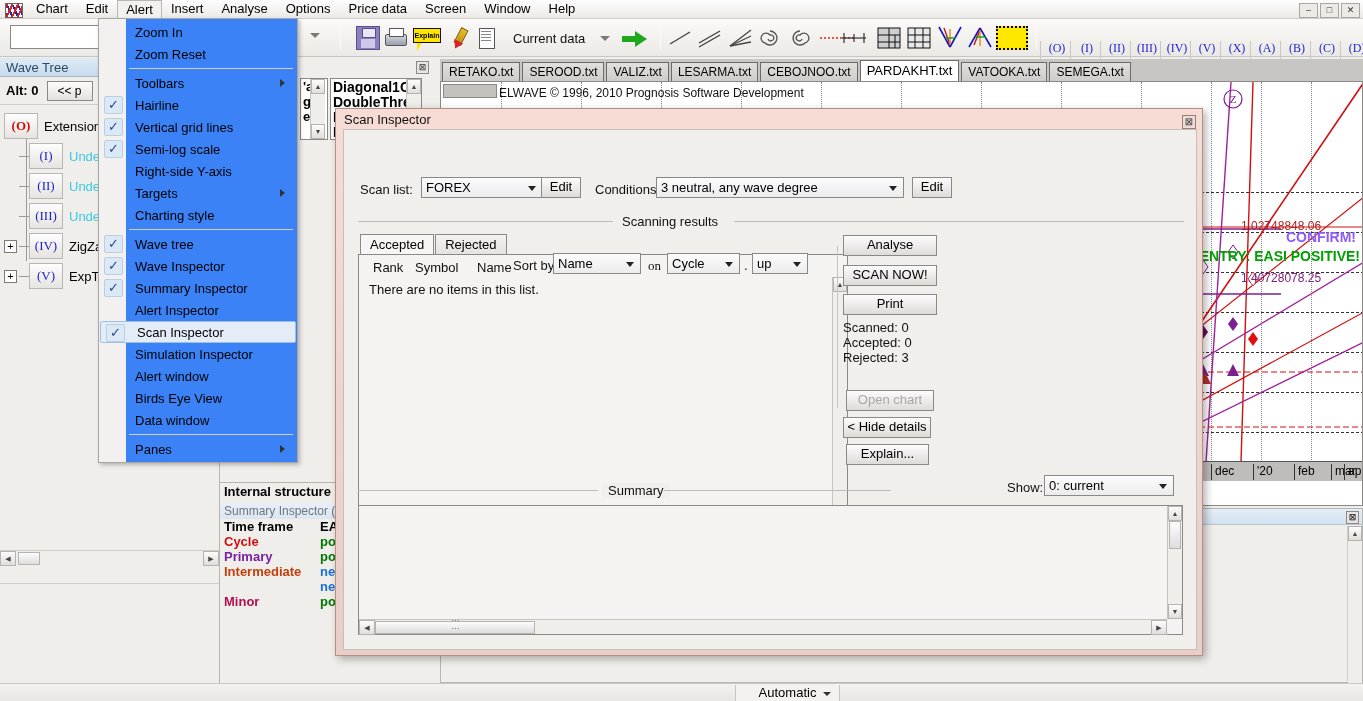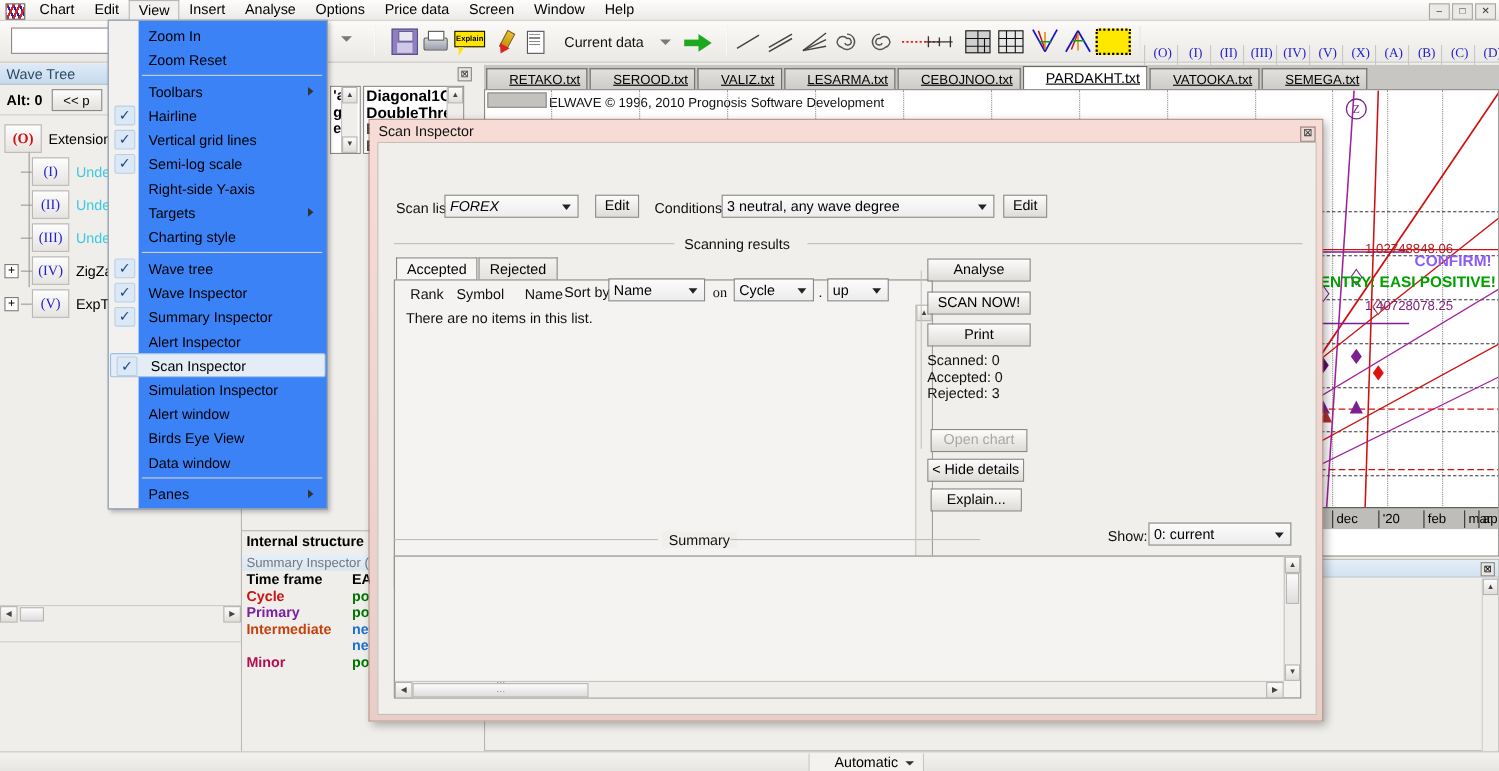--- a/index.html
+++ b/index.html
@@ -260,22 +260,22 @@
 
   
   .tabbar {
     position: absolute; left: 440px; top: 59px; width: 923px; height: 22px;
     background: #c8c6c2; display: flex; align-items: flex-end; padding-left: 2px;
   }
   .tab {
     border: 1px solid #6d6b68; border-bottom: none;
     background: linear-gradient(#e2e0dc,#cecccA);
     font-family: "Liberation Sans", sans-serif;
-    font-size: 12px; color: #000; padding: 2px 6px 3px 20px; margin-right: 2px;
-    height: 19px; line-height: 14px; white-space: nowrap; text-decoration: underline;
+    font-size: 12px; color: #000; padding: 2px 6px 3px 6px; margin-right: 2px;
+    height: 19px; line-height: 14px; white-space: nowrap;
   }
   .tab.active {
     background: #fff; height: 21px; font-size: 13px; padding-top: 3px;
   }
   .chartwrap {
     position: absolute; left: 440px; top: 81px; width: 923px; height: 425px;
     background: #fff; border: 1px solid #8b8986; overflow: hidden;
   }
   .chart-caption {
     position: absolute; left: 58px; top: 4px; font-size: 12px; color: #111;
@@ -486,21 +486,21 @@
 </style>
 </head>
 <body>
 
 <div id="root">
 
   <div class="menubar">
     <div class="app-icon"></div>
     <div class="menu-item">Chart</div>
     <div class="menu-item">Edit</div>
-    <div class="menu-item active">View</div>
+    <div class="menu-item active">Alert</div>
     <div class="menu-item">Insert</div>
     <div class="menu-item">Analyse</div>
     <div class="menu-item">Options</div>
     <div class="menu-item">Price data</div>
     <div class="menu-item">Screen</div>
     <div class="menu-item">Window</div>
     <div class="menu-item">Help</div>
     <div class="win-btns">
       <div class="win-btn">–</div>
       <div class="win-btn">□</div>
@@ -904,21 +904,21 @@
       </div>
   </div>
 
   <div class="dialog">
     <div class="dlg-title">Scan Inspector</div>
     <div class="dlg-close">⊠</div>
 
     <div class="dlg-body">
 
       <div class="lbl" style="left:16px;top:52px;">Scan list:</div>
-      <div class="combo" style="left:60px;top:47px;width:122px;font-style:italic;">FOREX</div>
+      <div class="combo" style="left:77px;top:47px;width:122px;">FOREX</div>
       <div class="btn" style="left:197px;top:47px;width:40px;">Edit</div>
 
       <div class="lbl" style="left:251px;top:52px;">Conditions:</div>
       <div class="combo" style="left:312px;top:47px;width:248px;">3 neutral, any wave degree</div>
       <div class="btn" style="left:568px;top:47px;width:40px;">Edit</div>
 
       <div class="group-line" style="left:14px;top:91px;width:255px;"></div>
       <div class="group-lbl" style="left:272px;top:84px;">Scanning results</div>
       <div class="group-line" style="left:390px;top:91px;width:450px;"></div>
 

